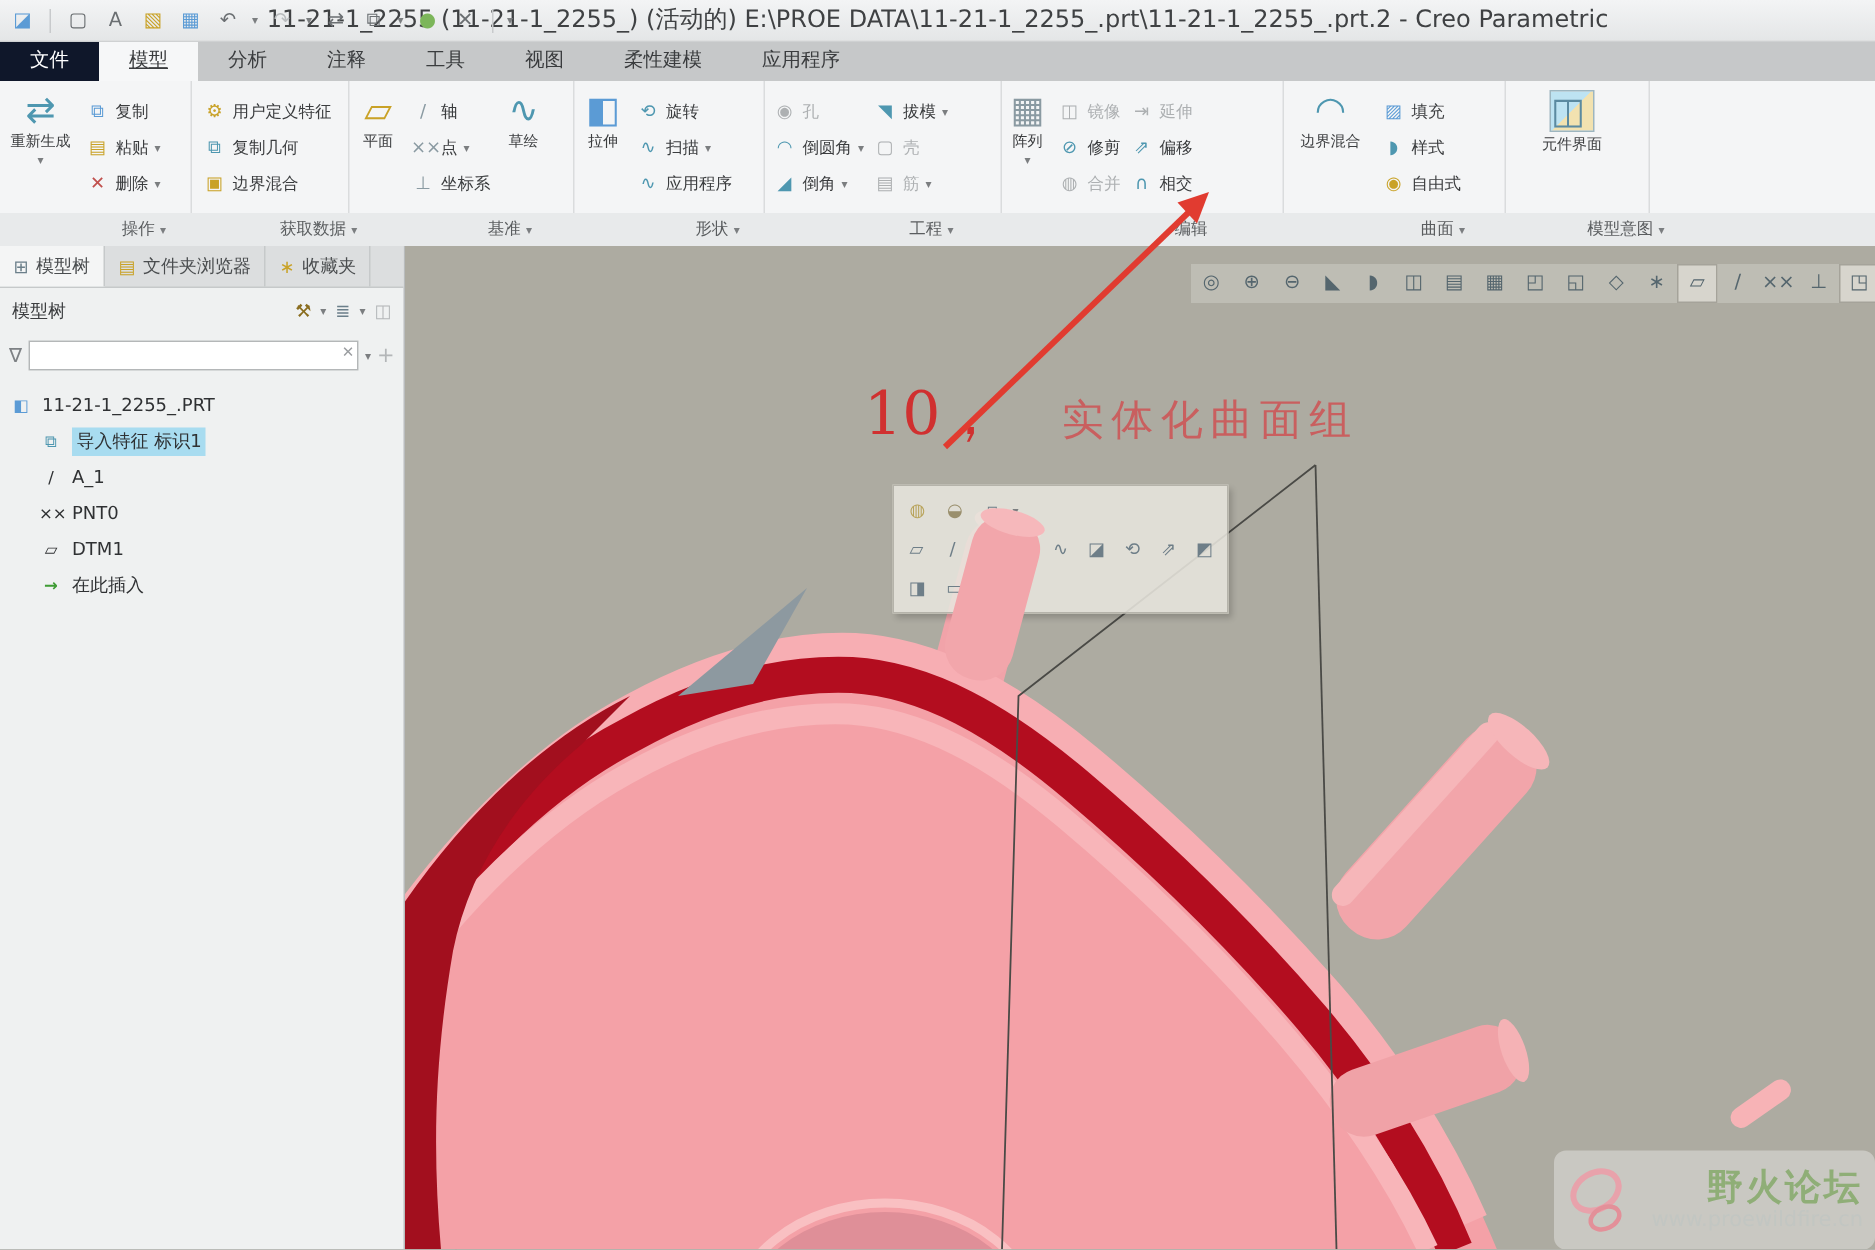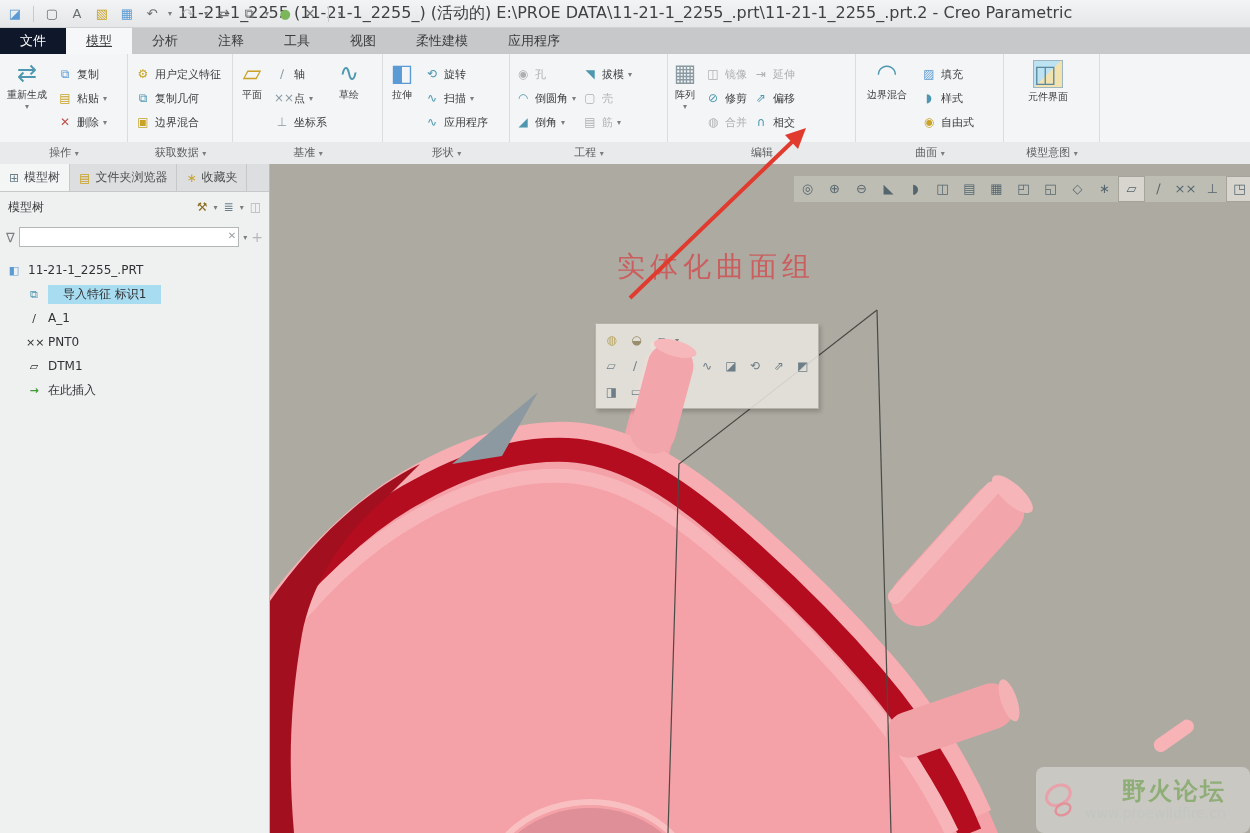--- a/index.html
+++ b/index.html
@@ -16,21 +16,21 @@
   
   .tabs{position:absolute;left:0;top:28px;right:0;height:26px;background:#c6c8c9;display:flex;align-items:flex-end;}
   .tab{height:26px;line-height:26px;padding:0 20px;font-size:13px;color:#3a3c3e;}
   .tab.file{background:#0f172a;color:#fff;}
   .tab.active{background:#f6f7f8;text-decoration:underline;}
 
   
   .ribbon{position:absolute;left:0;top:54px;right:0;height:88px;background:#f4f5f6;}
   .glabels{position:absolute;left:0;top:142px;right:0;height:22px;background:#e8eaeb;border-bottom:1px solid #ced1d2;}
   .group{position:absolute;top:0;height:88px;border-right:1px solid #dadcdd;box-sizing:border-box;}
-  .glabel{position:absolute;top:0;height:22px;line-height:22px;text-align:center;color:#5a5d5f;font-size:11px;}
+  .glabel{position:absolute;top:0;height:22px;line-height:22px;text-align:center;color:#5a5d5f;font-size:11px;margin-left:32px;}
   .glabel .caret{font-size:8px;color:#7b7e80;}
   .bigbtn{display:inline-flex;flex-direction:column;align-items:center;justify-content:flex-start;width:54px;padding-top:6px;vertical-align:top;}
   .bigbtn .bicon{font-size:24px;line-height:26px;}
   .bigbtn .blabel{font-size:10px;line-height:14px;margin-top:2px;white-space:nowrap;}
   .col{display:inline-flex;flex-direction:column;justify-content:flex-start;padding-top:8px;vertical-align:top;}
   .sbtn{display:flex;align-items:center;height:24px;gap:4px;padding:0 3px;white-space:nowrap;font-size:11px;}
   .sbtn .ic{width:16px;text-align:center;font-size:12px;}
   .teal{color:#4e97b0;} .gold{color:#c9a227;} .blue{color:#5b9bd5;} .red{color:#c0504d;} .dim{color:#8a9aa2;}
   .sbtn.dis, .sbtn.dis .ic{color:#adb0b2;}
   .caret{font-size:8px;color:#7b7e80;}
@@ -47,34 +47,34 @@
   .navhead .hicons{margin-left:auto;display:flex;align-items:center;gap:6px;color:#8a6d1f;}
   .filterrow{display:flex;align-items:center;height:30px;padding:0 6px;gap:4px;}
   .funnel{color:#7d8184;font-size:13px;}
   .fwrap{position:relative;flex:1;}
   .fwrap input{width:100%;height:20px;border:1px solid #b4b7b8;background:#fff;box-sizing:border-box;font-size:11px;padding:0 18px 0 4px;outline:none;}
   .fclear{position:absolute;right:3px;top:3px;font-size:10px;color:#9a9da0;}
   .fplus{color:#b3b6b8;font-size:14px;}
   .tree{padding:6px 0 0 6px;}
   .trow{display:flex;align-items:center;height:24px;gap:6px;font-size:12px;color:#2f3133;}
   .trow .ticon{width:16px;text-align:center;font-size:11px;}
-  .trow .hlsel{background:#a8dcf0;padding:1px 15px;}
+  .trow .hlsel{background:#a8dcf0;padding:1px 3px;}
   .ind{padding-left:20px;}
 
   
   .viewport{position:absolute;left:270px;top:164px;width:980px;height:669px;background:#adaba1;overflow:hidden;}
   .vsvg{position:absolute;left:0;top:0;z-index:1;}
   .gtb{position:absolute;left:524px;top:12px;height:26px;display:flex;z-index:10;background:rgba(243,243,240,0.25);}
   .gtb .g{width:25px;height:24px;line-height:24px;text-align:center;font-size:13px;color:#55666e;border:1px solid transparent;}
   .gtb .g.pressed{background:#d7d5cd;border-color:#a5a39a;}
   .mtb{position:absolute;left:325px;top:159px;width:224px;height:86px;background:rgba(231,229,221,0.88);border:1px solid #b5b3aa;box-shadow:2px 3px 4px rgba(0,0,0,0.18);z-index:20;padding:3px 4px;box-sizing:border-box;}
   .mrow{display:flex;align-items:center;height:26px;gap:2px;}
   .mrow .m{width:23px;height:22px;line-height:22px;text-align:center;font-size:12px;color:#6e7e88;}
   .cylover{position:absolute;left:0;top:0;z-index:25;pointer-events:none;}
-  .wm{position:absolute;right:0px;bottom:0px;width:214px;height:66px;background:rgba(255,255,255,0.35);border-radius:8px;z-index:30;display:flex;align-items:center;padding:2px 24px 2px 2px;box-sizing:border-box;}
+  .wm{position:absolute;right:0px;bottom:0px;width:214px;height:66px;background:rgba(255,255,255,0.35);border-radius:8px;z-index:30;display:flex;align-items:center;padding:2px 8px 2px 2px;box-sizing:border-box;}
   .wm .wtxt{margin-left:auto;text-align:right;}
   .wm .wt1{font-size:24px;font-weight:bold;color:#8fae77;letter-spacing:2px;line-height:26px;}
   .wm .wt2{font-size:14px;color:#c2c6c2;line-height:18px;}
 
   
   .anno{position:absolute;left:576px;top:248px;z-index:44;display:flex;align-items:baseline;pointer-events:none;}
   .anno .num{font-size:40px;color:#d03030;font-family:"DejaVu Serif","Liberation Serif",serif;}
   .anno .txt{font-size:28px;color:#c95f5f;letter-spacing:5px;margin-left:41px;}
   .arrowsvg{position:absolute;left:0;top:0;z-index:45;pointer-events:none;}
 </style>
@@ -491,20 +491,21 @@
         <ellipse cx="32" cy="42" rx="10" ry="7" transform="rotate(-25 32 42)" fill="none" stroke="#e39099" stroke-width="3"></ellipse>
       </svg>
       <div class="wtxt">
         <div class="wt1">野火论坛</div>
         <div class="wt2">www.proewildfire.cn</div>
       </div>
     </div>
   </div>
 
   <div class="anno">
+    <span class="num">10，</span>
     <span class="txt">实体化曲面组</span>
   </div>
   <svg class="arrowsvg" width="1250" height="833" viewBox="0 0 1250 833">
     <line x1="630" y1="298" x2="793" y2="141" stroke="#e13b30" stroke-width="4"></line>
     <polygon points="806,128 798,149 785,135" fill="#e13b30"></polygon>
   </svg>
 
 </div>
 
 </body></html>

